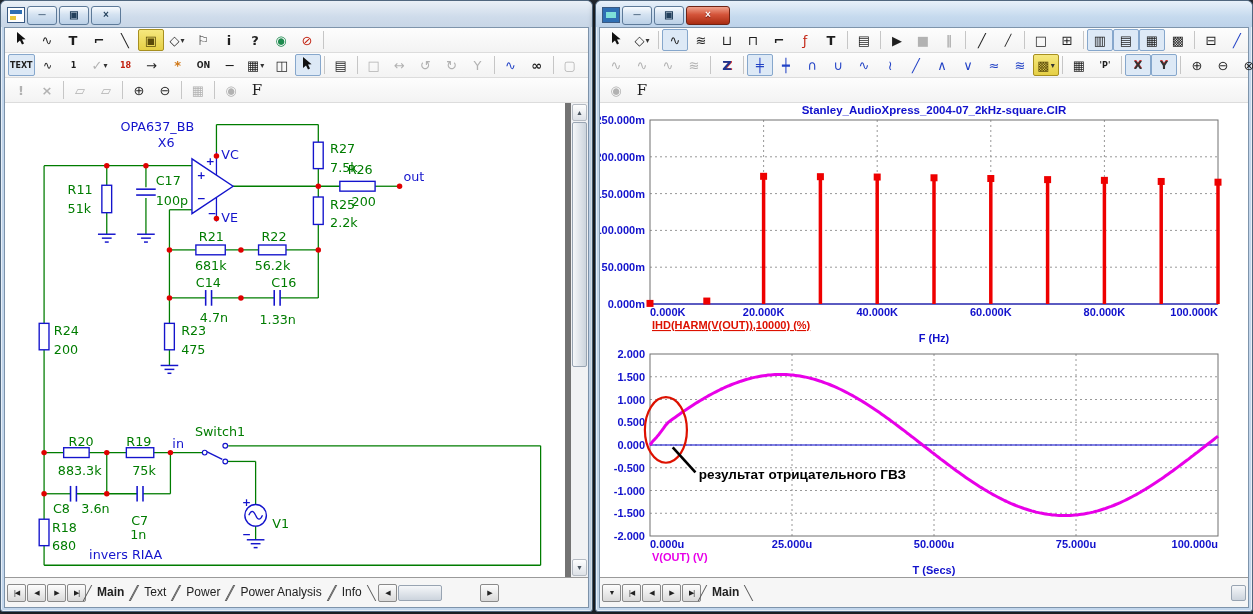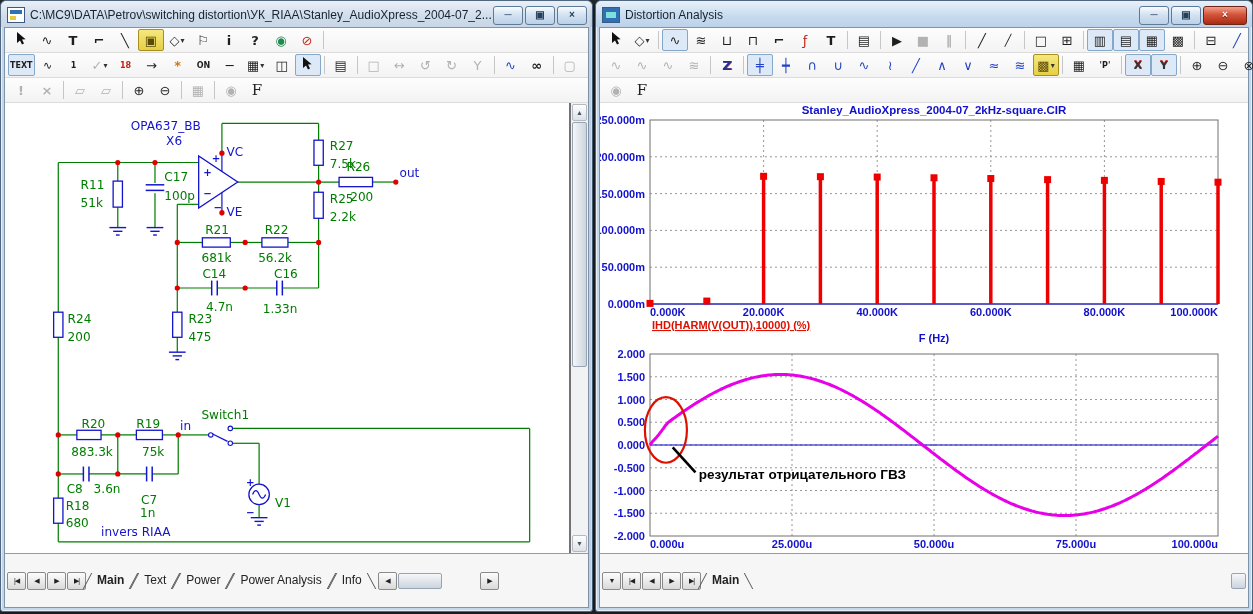--- a/index.html
+++ b/index.html
@@ -38,31 +38,31 @@
   .navy{color:#1d3590;font-weight:bold;text-shadow:1px 0 #c33}
   .ylw{background:linear-gradient(#f6e87e,#e5cf45);border:1px solid #a78f1f;color:#5a4a08}
   .sep{width:1px;height:18px;background:#c6c6c6;margin:0 3px;flex:none}
   .dd::after{content:"▾";font-size:8px;color:#333;margin-left:1px}
   .txt{font-size:8px;font-weight:bold}
   .sm{font-size:11px}
   .serif{font-family:"DejaVu Serif",serif;font-size:15px;color:#222}
   .bold{font-weight:bold}
   .scl{font-size:11px;font-weight:bold;color:#333;text-shadow:0 -1px #c33}
   .canvasrow{flex:1;display:flex;min-height:0;background:#fff}
-  #schematic-canvas{flex:1;border-right:2px solid #737373;min-width:0}
+  #schematic-canvas{flex:1;border-right:6px solid #737373;min-width:0}
   #schematic-canvas svg{display:block}
   .vscroll{width:17px;background:#f1f2f4;display:flex;flex-direction:column;flex:none}
   .sbtn{height:15px;margin:1px;border:1px solid #b4bac2;border-radius:2px;flex:none;
         background:linear-gradient(#fefefe,#dde1e7);font-size:7px;color:#4a5560;
         display:flex;align-items:center;justify-content:center}
   .vthumb{height:243px;margin:0 1px;border:1px solid #98a4b2;border-radius:2px;
           background:linear-gradient(90deg,#f5f7f9,#ccd4dd)}
   .vfill{flex:1}
   .tabbar{height:21px;flex:none;display:flex;align-items:center;background:#f6f6f6;
-          border-top:1px solid #9a9a9a;padding:16px 2px;position:relative}
+          border-top:1px solid #9a9a9a;padding:4px 2px;position:relative}
   .nbtn{width:17px;height:16px;margin-right:1px;border:1px solid #8a8a8a;border-radius:2px;flex:none;
         background:linear-gradient(#fdfdfd,#d9d9d9);font-size:7px;color:#222;
         display:flex;align-items:center;justify-content:center;letter-spacing:-1px}
   .tab{font-size:12px;color:#222;padding:1px 9px 2px;white-space:nowrap}
   .tab.active{font-weight:bold}
   .tdiv{width:1px;height:16px;background:#555;flex:none}
   .tdiv.l{transform:skewX(-28deg)}
   .tdiv.r{transform:skewX(28deg)}
   .tabspace{flex:1}
   .hscroll{display:flex;align-items:center;height:17px;flex:none}
@@ -76,21 +76,20 @@
 </style>
 </head>
 <body>
 
 <div class="window" id="win-left">
   <div class="titlebar">
     <span class="wicon">
         <i></i>
         <u></u>
       </span>
-    <span class="titletext">C:\MC9\DATA\Petrov\switching distortion\УК_RIAA\Stanley_AudioXpress_2004-07_2...</span>
     <span class="wbtn">─</span>
     <span class="wbtn">▣</span>
     <span class="wbtn">×</span>
   </div>
   <div class="winbody">
     <div class="tbrow" id="ltb0">
         <span class="tbtn arr">
           <span class="ic"><svg width="11" height="13" viewBox="0 0 11 13">
               <path d="M1 0 L1 11 L4 8.4 L6 12.4 L8 11.5 L6 7.6 L9.6 7.2 Z" fill="#111"></path>
             </svg></span>
@@ -424,21 +423,20 @@
         <span class="endgap"></span>
       </div>
   </div>
 </div>
 
 <div class="window" id="win-right">
   <div class="titlebar">
     <span class="wicon" style="background:#2f6fb4">
         <i style="background:#7ee0d8;top:4px;height:6px;left:3px;right:3px"></i>
       </span>
-    <span class="titletext">Distortion Analysis</span>
     <span class="wbtn">─</span>
     <span class="wbtn">▣</span>
     <span class="wbtn redx">×</span>
   </div>
   <div class="winbody">
     <div class="tbrow" id="rtb0">
         <span class="tbtn arr">
           <span class="ic"><svg width="11" height="13" viewBox="0 0 11 13">
               <path d="M1 0 L1 11 L4 8.4 L6 12.4 L8 11.5 L6 7.6 L9.6 7.2 Z" fill="#111"></path>
             </svg></span>

